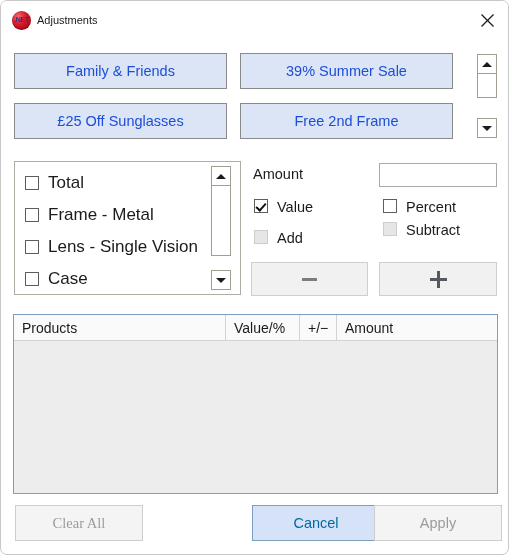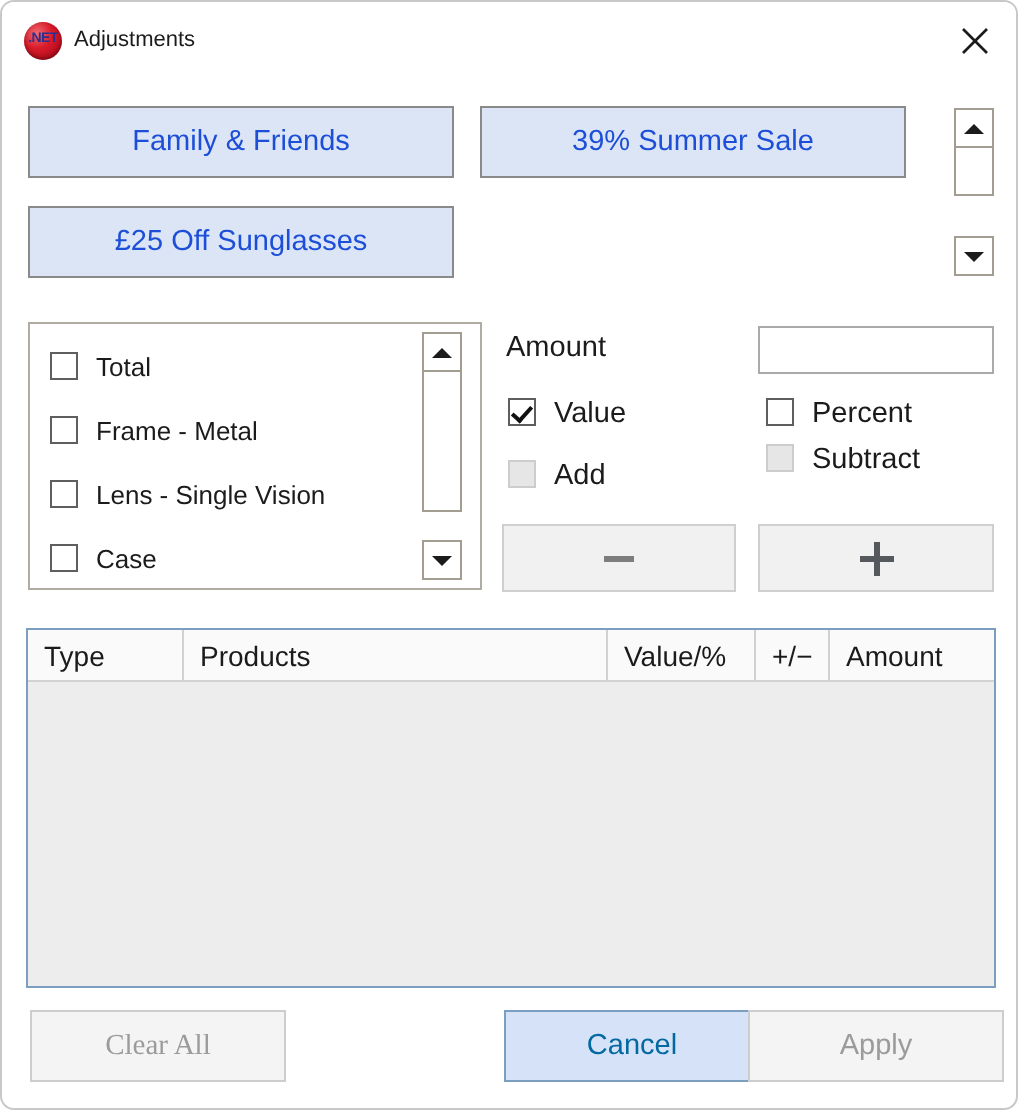--- a/index.html
+++ b/index.html
@@ -175,21 +175,21 @@
     width: 4px; height: 8px;
     border: solid #111111;
     border-width: 0 2px 2px 0;
     transform: rotate(42deg);
   }
   .cbox.disabled {
     background: #e6e6e6;
     border: 1px solid #cdcdcd;
   }
   .cl-label {
-    font-size: 13px;
+    font-size: 17px;
     color: #1b1b1b;
     white-space: nowrap;
   }
 
   
   .cl-sb-up {
     position: absolute;
     left: 196px; top: 4px;
     width: 20px; height: 20px;
     box-sizing: border-box;
@@ -373,20 +373,21 @@
       <svg width="15" height="15" viewBox="0 0 15 15" aria-hidden="true">
         <line x1="1.5" y1="1.5" x2="13.5" y2="13.5" stroke="#1b1b1b" stroke-width="1.3"></line>
         <line x1="13.5" y1="1.5" x2="1.5" y2="13.5" stroke="#1b1b1b" stroke-width="1.3"></line>
       </svg>
     </div>
   </div>
 
   <button class="preset-btn preset-1">Family &amp; Friends</button>
   <button class="preset-btn preset-2">39% Summer Sale</button>
   <button class="preset-btn preset-3">£25 Off Sunglasses</button>
+  <button class="preset-btn preset-4">Free 2nd Frame</button>
 
   <div class="preset-scroll-up">
     <span class="tri-up"></span>
   </div>
   <div class="preset-scroll-thumb"></div>
   <div class="preset-scroll-down">
     <span class="tri-down"></span>
   </div>
 
   <div class="checklist">
@@ -438,21 +439,20 @@
 
   <button class="sign-btn btn-minus">
     <span class="glyph-minus"></span>
   </button>
   <button class="sign-btn btn-plus">
     <span class="glyph-plus"></span>
   </button>
 
   <div class="table-wrap">
     <div class="table-head">
-      <div class="th th-type">Type</div>
       <div class="th th-products">Products</div>
       <div class="th th-value">Value/%</div>
       <div class="th th-sign">+/−</div>
       <div class="th th-amount">Amount</div>
     </div>
     <div class="table-body"></div>
   </div>
 
   <button class="footer-btn btn-clear">Clear All</button>
   <button class="footer-btn btn-cancel">Cancel</button>

